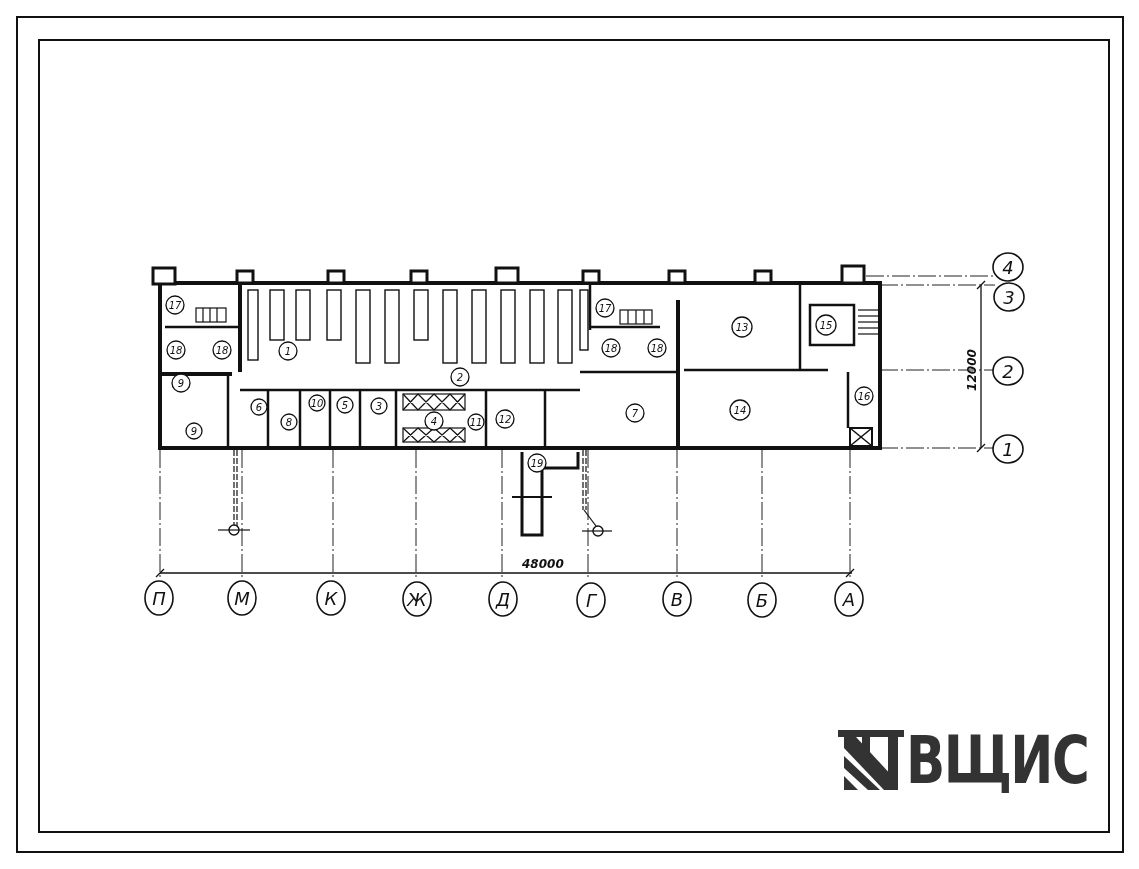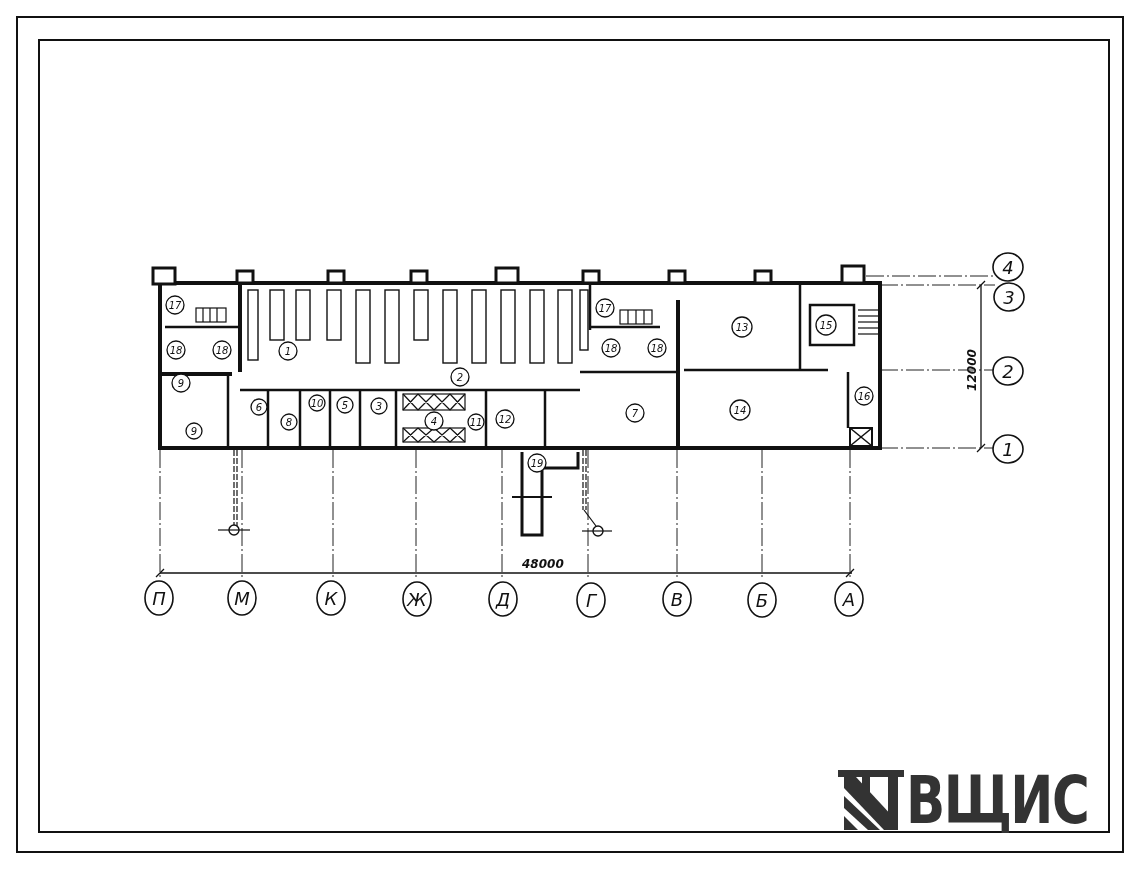--- a/index.html
+++ b/index.html
@@ -10,21 +10,21 @@
   .wall { stroke:#111; stroke-width:4; fill:none; }
   .wall-thin { stroke:#111; stroke-width:2.5; fill:none; }
   .axis { stroke:#222; stroke-width:1; stroke-dasharray:18 3 2 3; fill:none; }
   .dim { stroke:#111; stroke-width:1.3; fill:none; }
   .bubble { fill:#fff; stroke:#111; stroke-width:1.6; }
   .room-circle { fill:#fff; stroke:#111; stroke-width:1.3; }
   .axis-label { font-family:"DejaVu Sans", sans-serif; font-style:italic; font-size:18px; fill:#111; text-anchor:middle; dominant-baseline:central; }
   .room-label { font-family:"DejaVu Sans", sans-serif; font-style:italic; font-size:10px; fill:#111; text-anchor:middle; dominant-baseline:central; }
   .dim-text { font-family:"DejaVu Sans", sans-serif; font-style:italic; font-weight:bold; font-size:12px; fill:#111; }
   .shelf { fill:#fff; stroke:#111; stroke-width:1.4; }
-  .logo { position:absolute; left:836px; top:768px; width:240px; height:66px; }
+  .logo { position:absolute; left:836px; top:728px; width:240px; height:66px; }
   .logo-text { position:absolute; left:70px; top:0; font-family:"DejaVu Sans", sans-serif; font-weight:bold; font-size:66px; line-height:66px; color:#333; letter-spacing:-2px; transform:scaleX(0.78); transform-origin:left top; }
 </style>
 </head>
 <body>
 
 <div class="frame-outer"></div>
 <div class="frame-inner"></div>
 
 <svg class="plan" width="1139" height="869" viewBox="0 0 1139 869">
 

